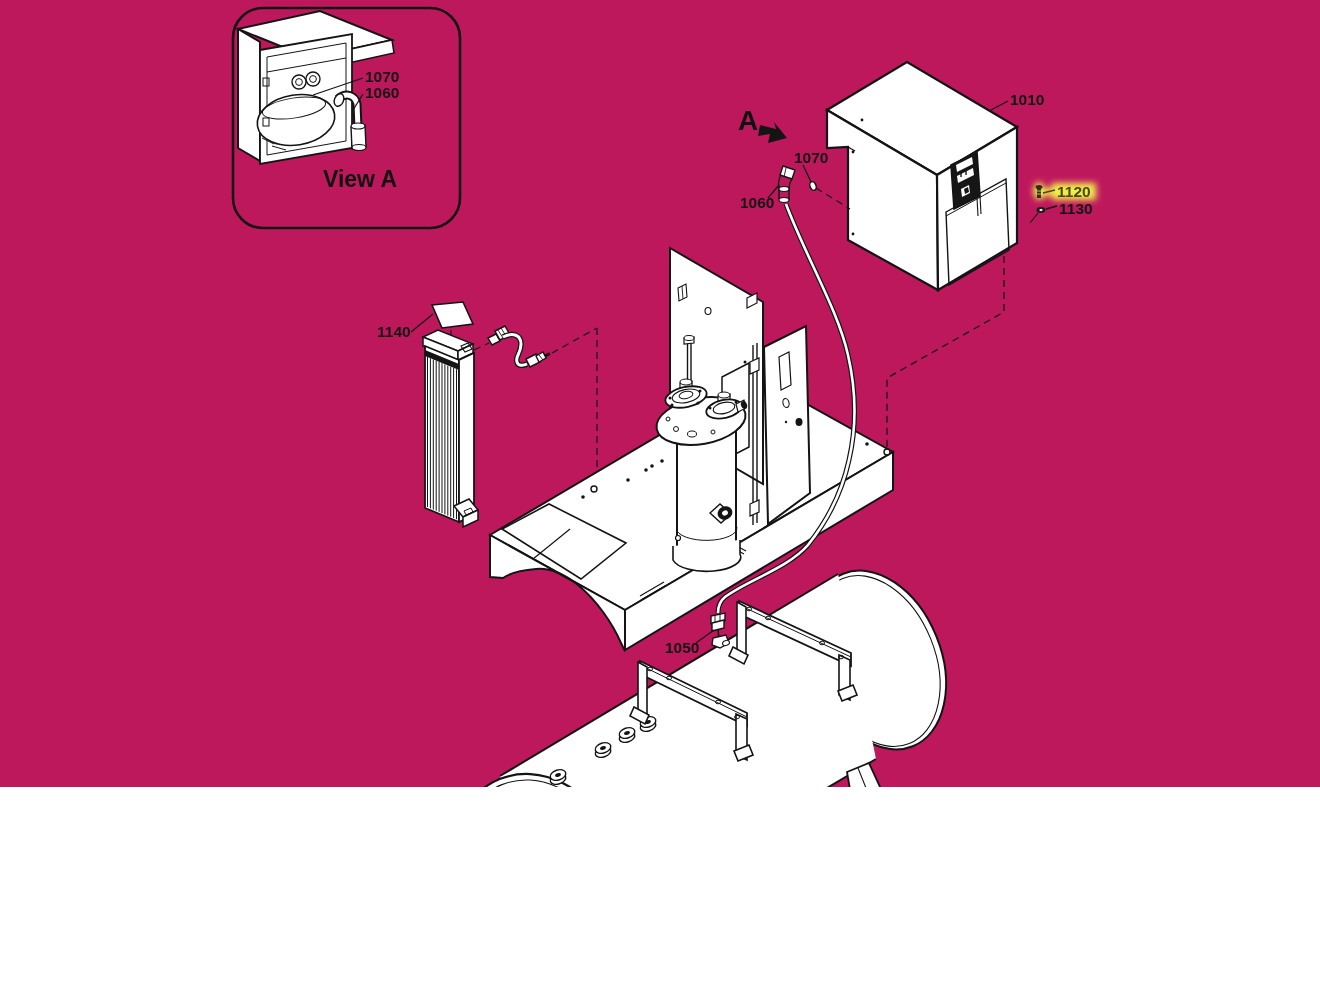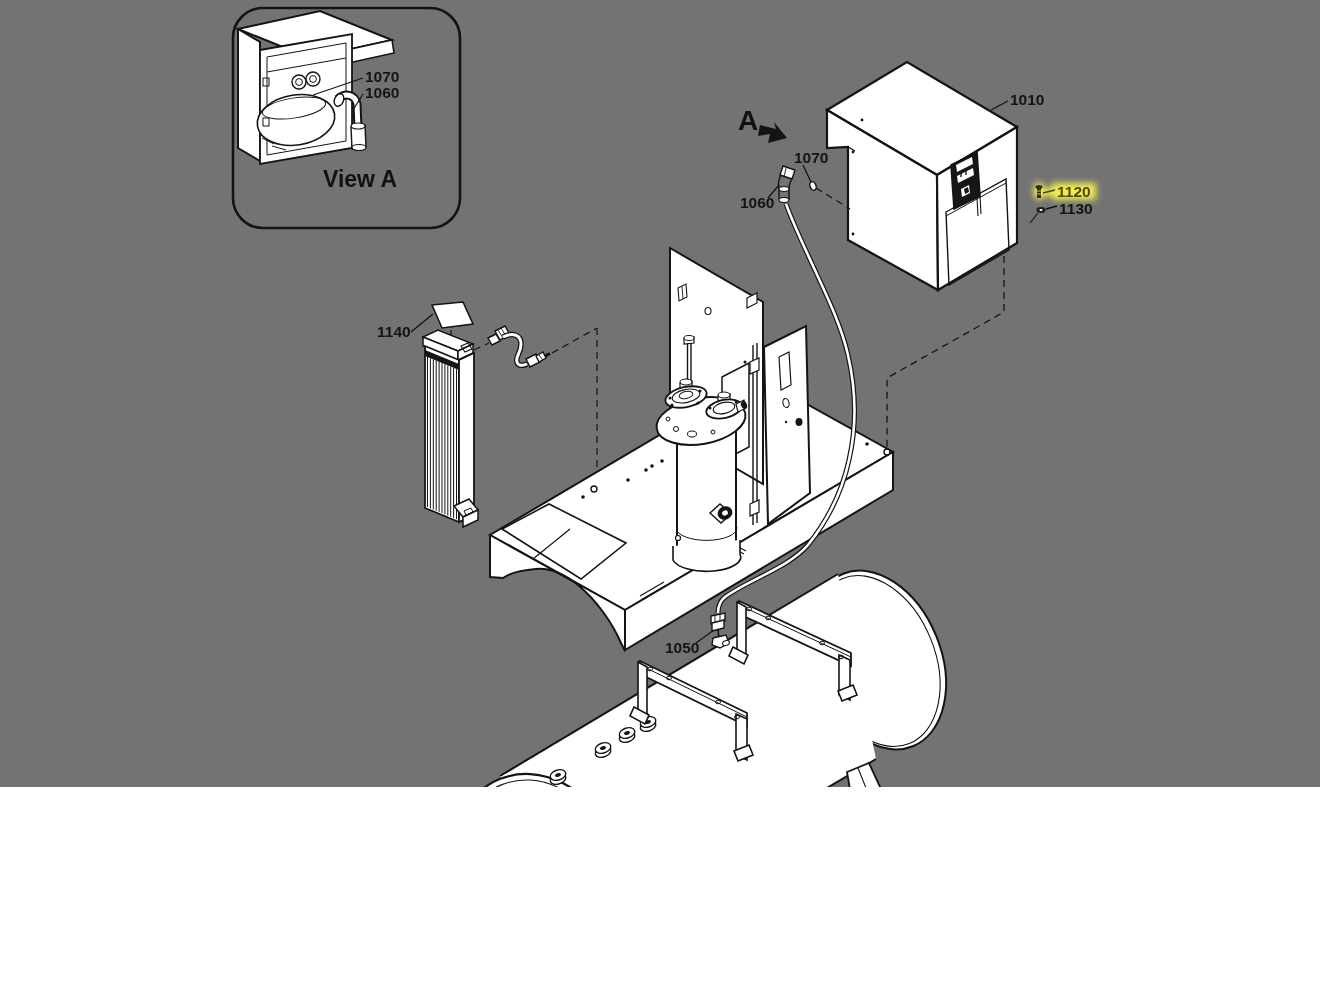--- a/index.html
+++ b/index.html
@@ -1,16 +1,16 @@
 <!DOCTYPE html>
 <html><head>
 <meta charset="utf-8">
 <style>
   html,body{margin:0;padding:0;background:#fff;}
-  #stage{position:relative;width:1320px;height:787px;background:#737373;overflow:hidden;
+  #stage{position:relative;width:1320px;height:787px;background:#be185d;overflow:hidden;
          font-family:"Liberation Sans", sans-serif;}
   svg{position:absolute;left:0;top:0;}
   .callout{font-family:"Liberation Sans", sans-serif;font-size:15.5px;font-weight:bold;fill:#141414;}
   .caption{font-family:"Liberation Sans", sans-serif;font-size:23px;font-weight:bold;fill:#111;}
   .marker{font-family:"Liberation Sans", sans-serif;font-size:28px;font-weight:bold;fill:#111;}
   .hl-text{fill:#4a4a10;}
   .ln{stroke:#141414;fill:none;}
   .fw{fill:#ffffff;stroke:#141414;}
   .fd{fill:#141414;stroke:none;}
   .dash{stroke:#141414;fill:none;stroke-dasharray:7 5;}

